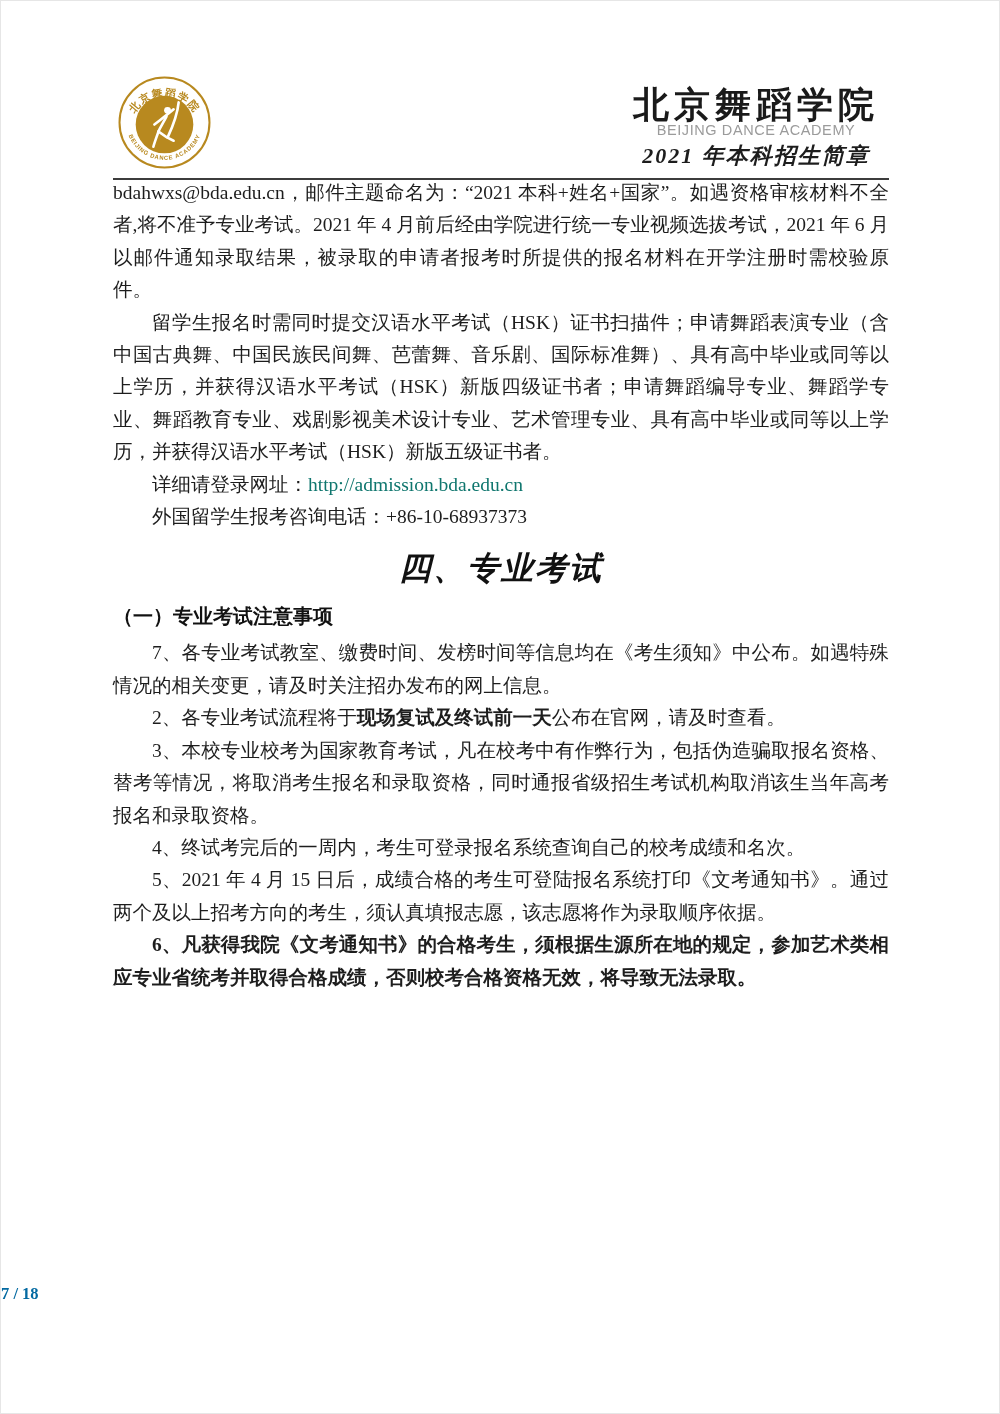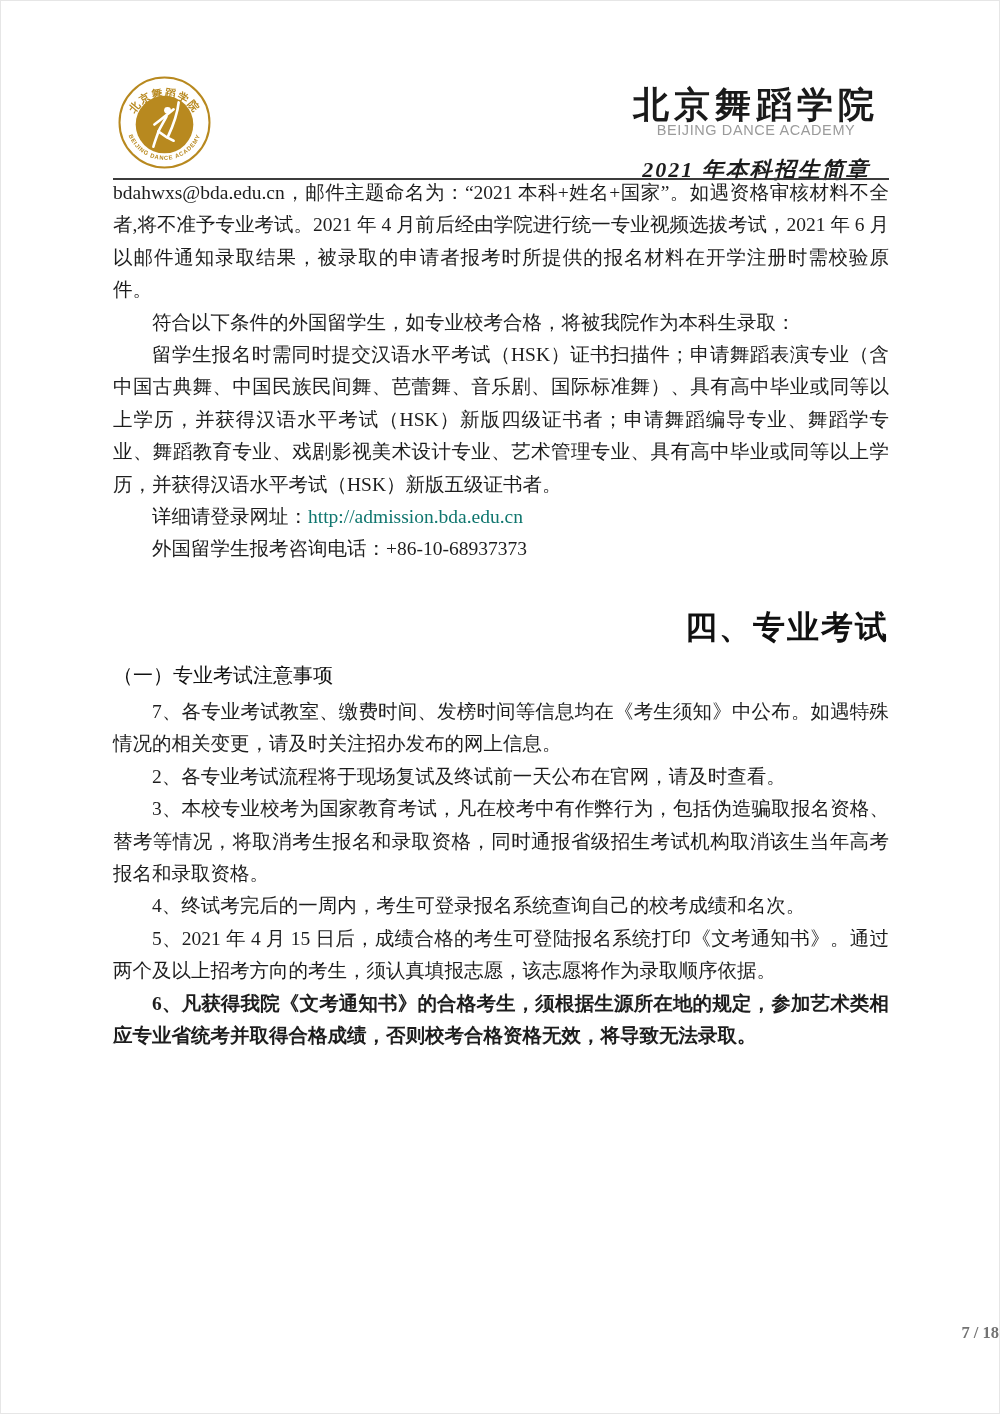--- a/index.html
+++ b/index.html
@@ -45,21 +45,21 @@
     letter-spacing: 0.6px;
     line-height: 15px;
     margin-top: -2px;
     font-family: "Liberation Sans", "DejaVu Sans", sans-serif;
   }
   .subtitle {
     font-size: 22px;
     font-weight: bold;
     letter-spacing: 2px;
     line-height: 28px;
-    margin-top: 18px;
+    margin-top: 4px;
     font-style: italic;
   }
   .header-rule {
     position: absolute;
     left: 112px;
     width: 776px;
     top: 177px;
     border-top: 2px solid #3c3c3c;
   }
 
@@ -70,56 +70,56 @@
     top: 176px;
     width: 776px;
     font-size: 19.5px;
     line-height: 32.4px;
     text-align: justify;
     text-justify: inter-ideograph;
   }
   .body-text p { margin: 0; }
   .ind { text-indent: 2em; }
   .strong { font-weight: bold; }
-  b { font-weight: normal; }
+  b { font-weight: bold; }
 
   .section-heading {
-    margin-top: 38px;
+    margin-top: 12px;
     font-size: 32px;
     font-weight: bold;
     letter-spacing: 2px;
     line-height: 46px;
     color: #111;
     font-family: "Liberation Sans", "DejaVu Sans", sans-serif;
-    text-align: right;
+    text-align: center;
+    font-style: italic;
   }
   .subsection-heading {
     margin-top: 8px;
     font-size: 20px;
-    font-weight: normal;
+    font-weight: bold;
     line-height: 34px;
     color: #111;
     font-family: "Liberation Sans", "DejaVu Sans", sans-serif;
     text-align: left;
   }
   .items { margin-top: 4px; }
 
   .url-text { color: #0f766e; text-decoration: none; }
 
   
   .footer {
     position: absolute;
     left: 0;
     top: 1283px;
     width: 100%;
-    text-align: right;
+    text-align: left;
     font-size: 16.5px;
     font-weight: bold;
-    color: #737373;
-    margin-top: 39px;
+    color: #0369a1;
   }
 </style>
 </head>
 <body>
 
 <div class="page">
 
   <svg class="logo" viewBox="0 0 92 92" xmlns="http://www.w3.org/2000/svg">
     <circle cx="46" cy="46" r="44.5" fill="none" stroke="#B8891F" stroke-width="2"></circle>
     <circle cx="46" cy="48" r="28.5" fill="#B8891F"></circle>
@@ -149,21 +149,20 @@
     <div class="title-cn">北京舞蹈学院</div>
     <div class="title-en">BEIJING DANCE ACADEMY</div>
     <div class="subtitle">2021 年本科招生简章</div>
   </div>
 
   <div class="header-rule"></div>
 
   <div class="body-text">
 
     <p>bdahwxs@bda.edu.cn，邮件主题命名为：“2021 本科+姓名+国家”。如遇资格审核材料不全者,将不准予专业考试。2021 年 4 月前后经由学院进行统一专业视频选拔考试，2021 年 6 月以邮件通知录取结果，被录取的申请者报考时所提供的报名材料在开学注册时需校验原件。</p>
-    <p class="ind">符合以下条件的外国留学生，如专业校考合格，将被我院作为本科生录取：</p>
     <p class="ind">留学生报名时需同时提交汉语水平考试（HSK）证书扫描件；申请舞蹈表演专业（含中国古典舞、中国民族民间舞、芭蕾舞、音乐剧、国际标准舞）、具有高中毕业或同等以上学历，并获得汉语水平考试（HSK）新版四级证书者；申请舞蹈编导专业、舞蹈学专业、舞蹈教育专业、戏剧影视美术设计专业、艺术管理专业、具有高中毕业或同等以上学历，并获得汉语水平考试（HSK）新版五级证书者。</p>
     <p class="ind">
       <span>详细请登录网址：</span><span class="url-text">http://admission.bda.edu.cn</span>
     </p>
     <p class="ind">外国留学生报考咨询电话：+86-10-68937373</p>
 
     <div class="section-heading">四、专业考试</div>
     <div class="subsection-heading">（一）专业考试注意事项</div>
 
     <div class="items">

